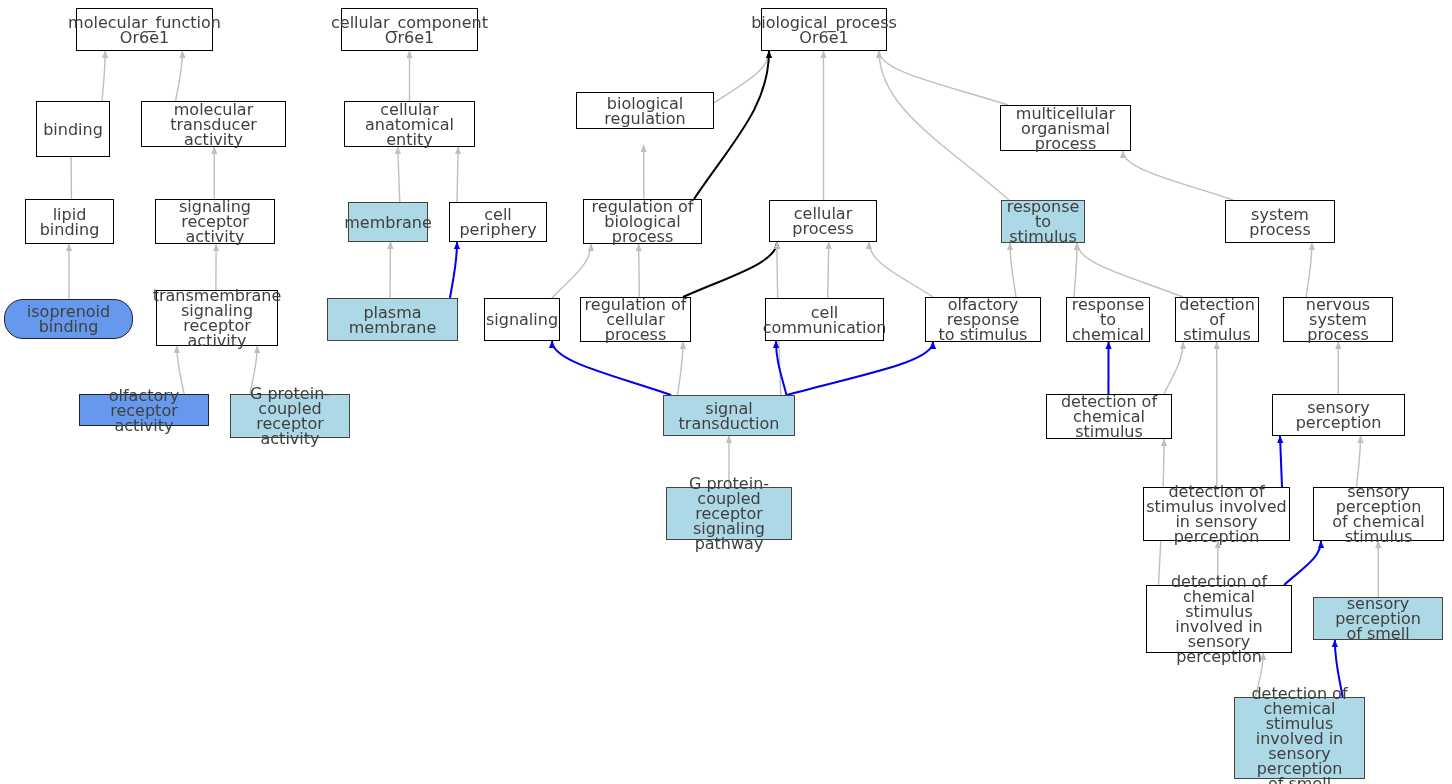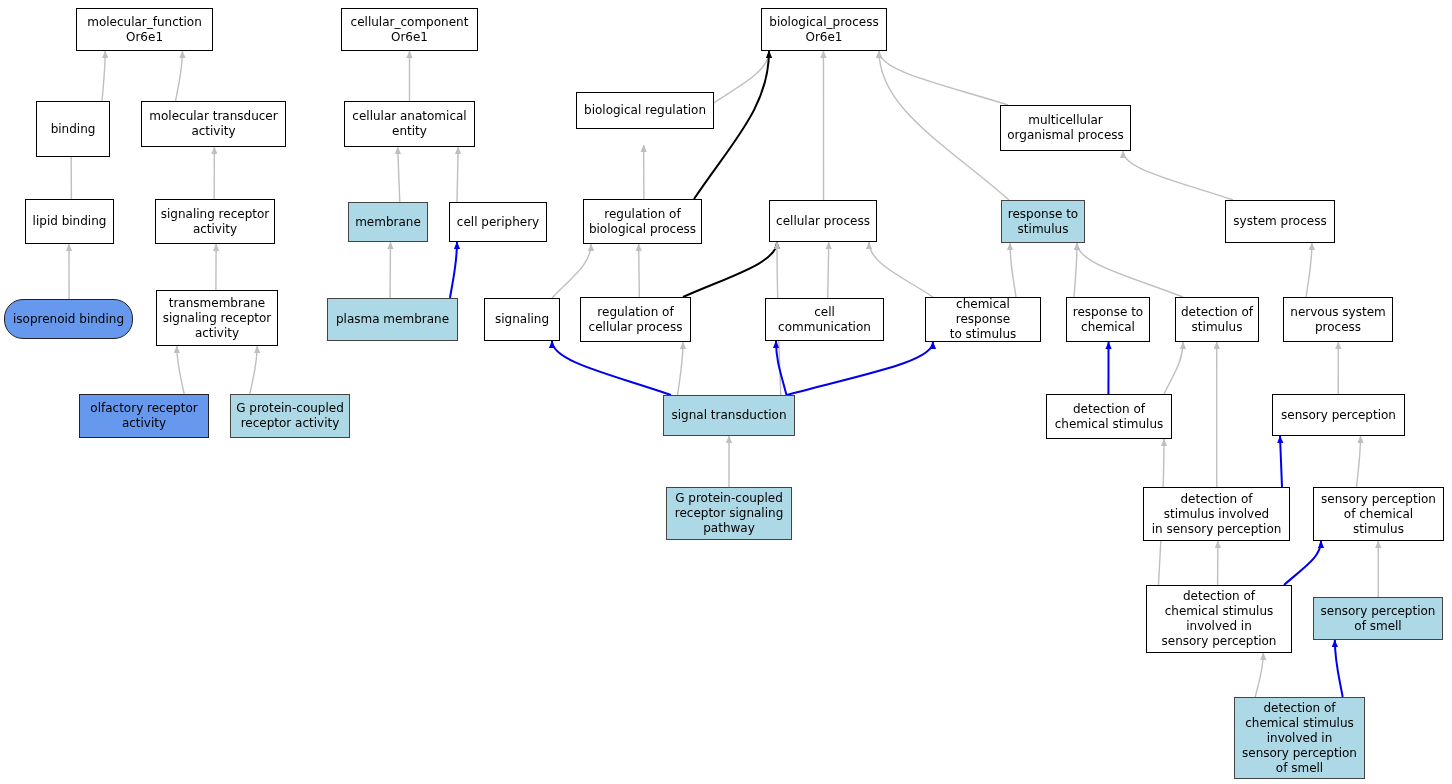--- a/index.html
+++ b/index.html
@@ -9,23 +9,23 @@
     background:#ffffff;
     font-family:"DejaVu Sans","Liberation Sans",sans-serif;
     overflow:hidden;
   }
   #edges{position:absolute;left:0;top:0;width:1452px;height:784px;}
   .node{
     position:absolute;
     box-sizing:border-box;
     display:flex;align-items:center;justify-content:center;
     text-align:center;
-    font-size:12px;
+    font-size:16px;
     line-height:15px;
-    color:#000000;
+    color:#404040;
     background:#ffffff;
     border:1px solid #000000;
     white-space:pre-line;
     z-index:5;
     padding:0 2px;
   }
   .node.fill-light{
     background:#add8e6;
     border:1px solid #444444;
   }
@@ -128,21 +128,21 @@
       <div class="node" style="left: 1225px; top: 200px; width: 110px; height: 43px;">system process</div>
       <div class="node fill-dark" style="left: 4px; top: 299px; width: 129px; height: 40px; border-radius: 19px;">isoprenoid binding</div>
       <div class="node" style="left: 156px; top: 290px; width: 122px; height: 56px;">transmembrane
 signaling receptor
 activity</div>
       <div class="node fill-light" style="left: 327px; top: 298px; width: 131px; height: 43px;">plasma membrane</div>
       <div class="node" style="left: 484px; top: 298px; width: 76px; height: 43px;">signaling</div>
       <div class="node" style="left: 580px; top: 297px; width: 111px; height: 45px;">regulation of
 cellular process</div>
       <div class="node" style="left: 765px; top: 298px; width: 119px; height: 43px;">cell communication</div>
-      <div class="node" style="left: 925px; top: 297px; width: 116px; height: 45px;">chemical response
+      <div class="node" style="left: 925px; top: 297px; width: 116px; height: 45px;">olfactory response
 to stimulus</div>
       <div class="node" style="left: 1066px; top: 297px; width: 84px; height: 45px;">response to
 chemical</div>
       <div class="node" style="left: 1175px; top: 297px; width: 84px; height: 45px;">detection of
 stimulus</div>
       <div class="node" style="left: 1283px; top: 297px; width: 110px; height: 45px;">nervous system
 process</div>
       <div class="node fill-light" style="left: 663px; top: 395px; width: 132px; height: 41px;">signal transduction</div>
       <div class="node" style="left: 1046px; top: 394px; width: 126px; height: 45px;">detection of
 chemical stimulus</div>
@@ -160,18 +160,18 @@
 chemical stimulus
 involved in
 sensory perception</div>
       <div class="node fill-light" style="left: 1313px; top: 597px; width: 130px; height: 43px;">sensory perception
 of smell</div>
       <div class="node fill-light" style="left: 1234px; top: 697px; width: 131px; height: 82px;">detection of
 chemical stimulus
 involved in
 sensory perception
 of smell</div>
-      <div class="node fill-dark" style="left: 79px; top: 394px; width: 130px; height: 44px;">olfactory receptor
+      <div class="node fill-dark" style="left: 79px; top: 394px; width: 130px; height: 32px;">olfactory receptor
 activity</div>
       <div class="node fill-light" style="left: 230px; top: 394px; width: 120px; height: 44px;">G protein-coupled
 receptor activity</div>
     </div>
 </div>
 
 </body></html>

